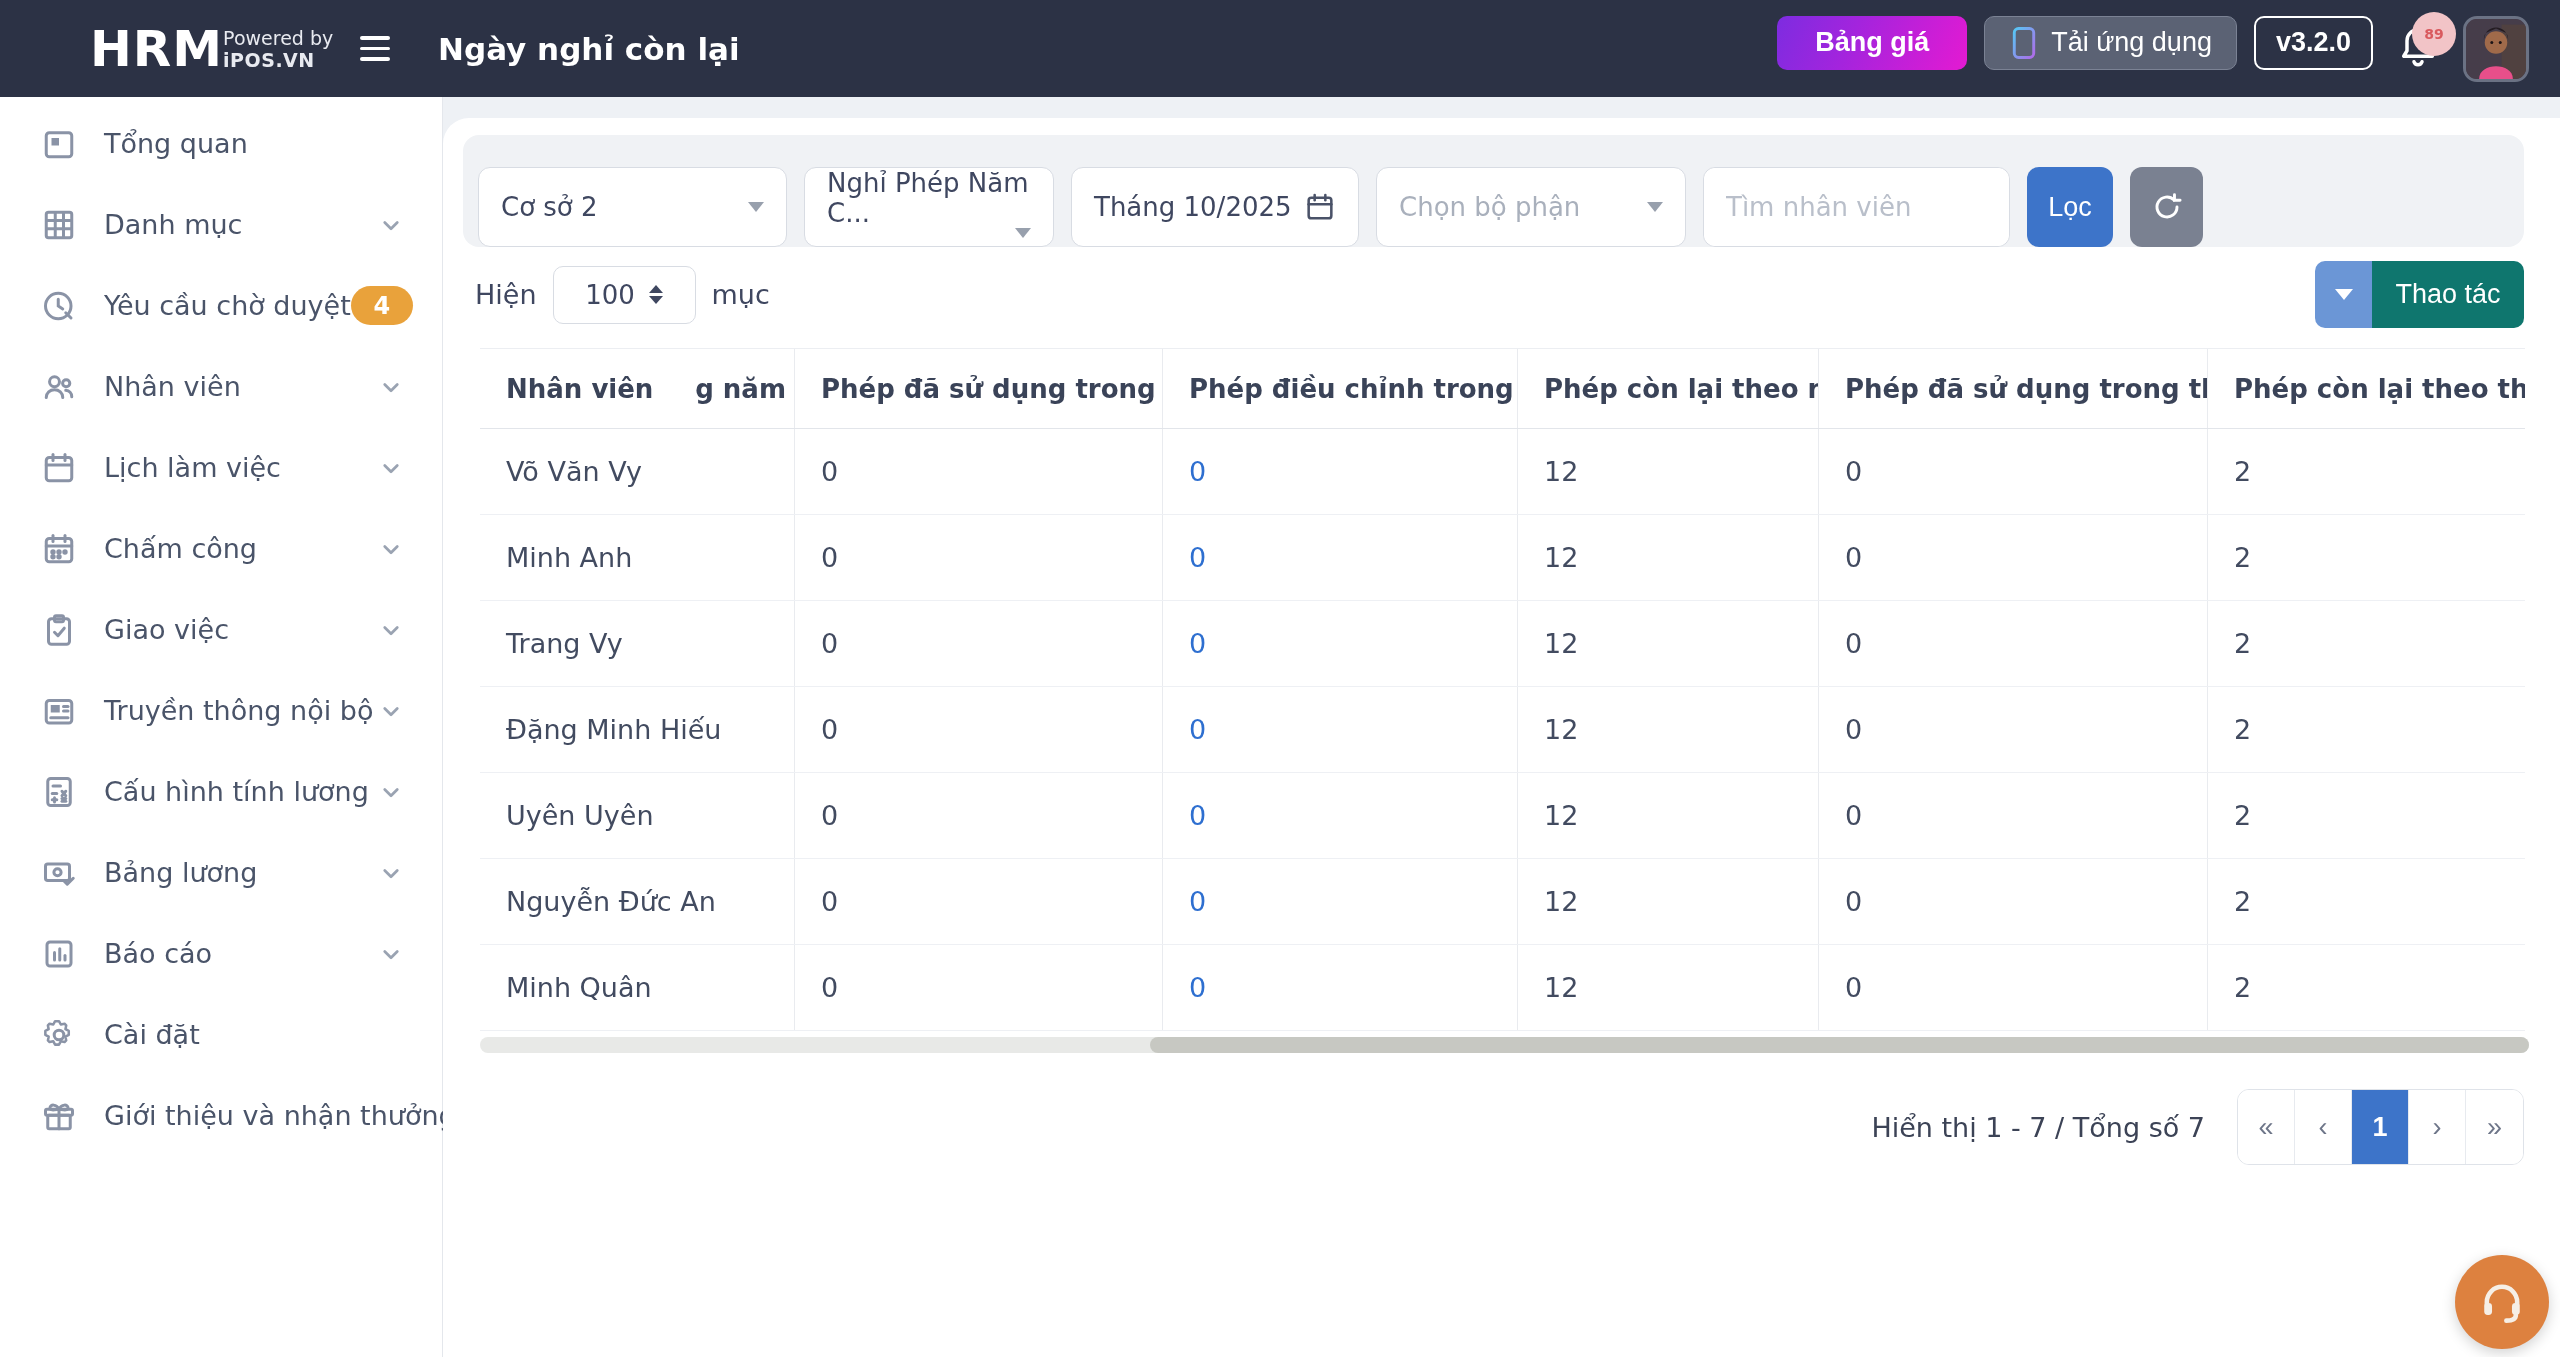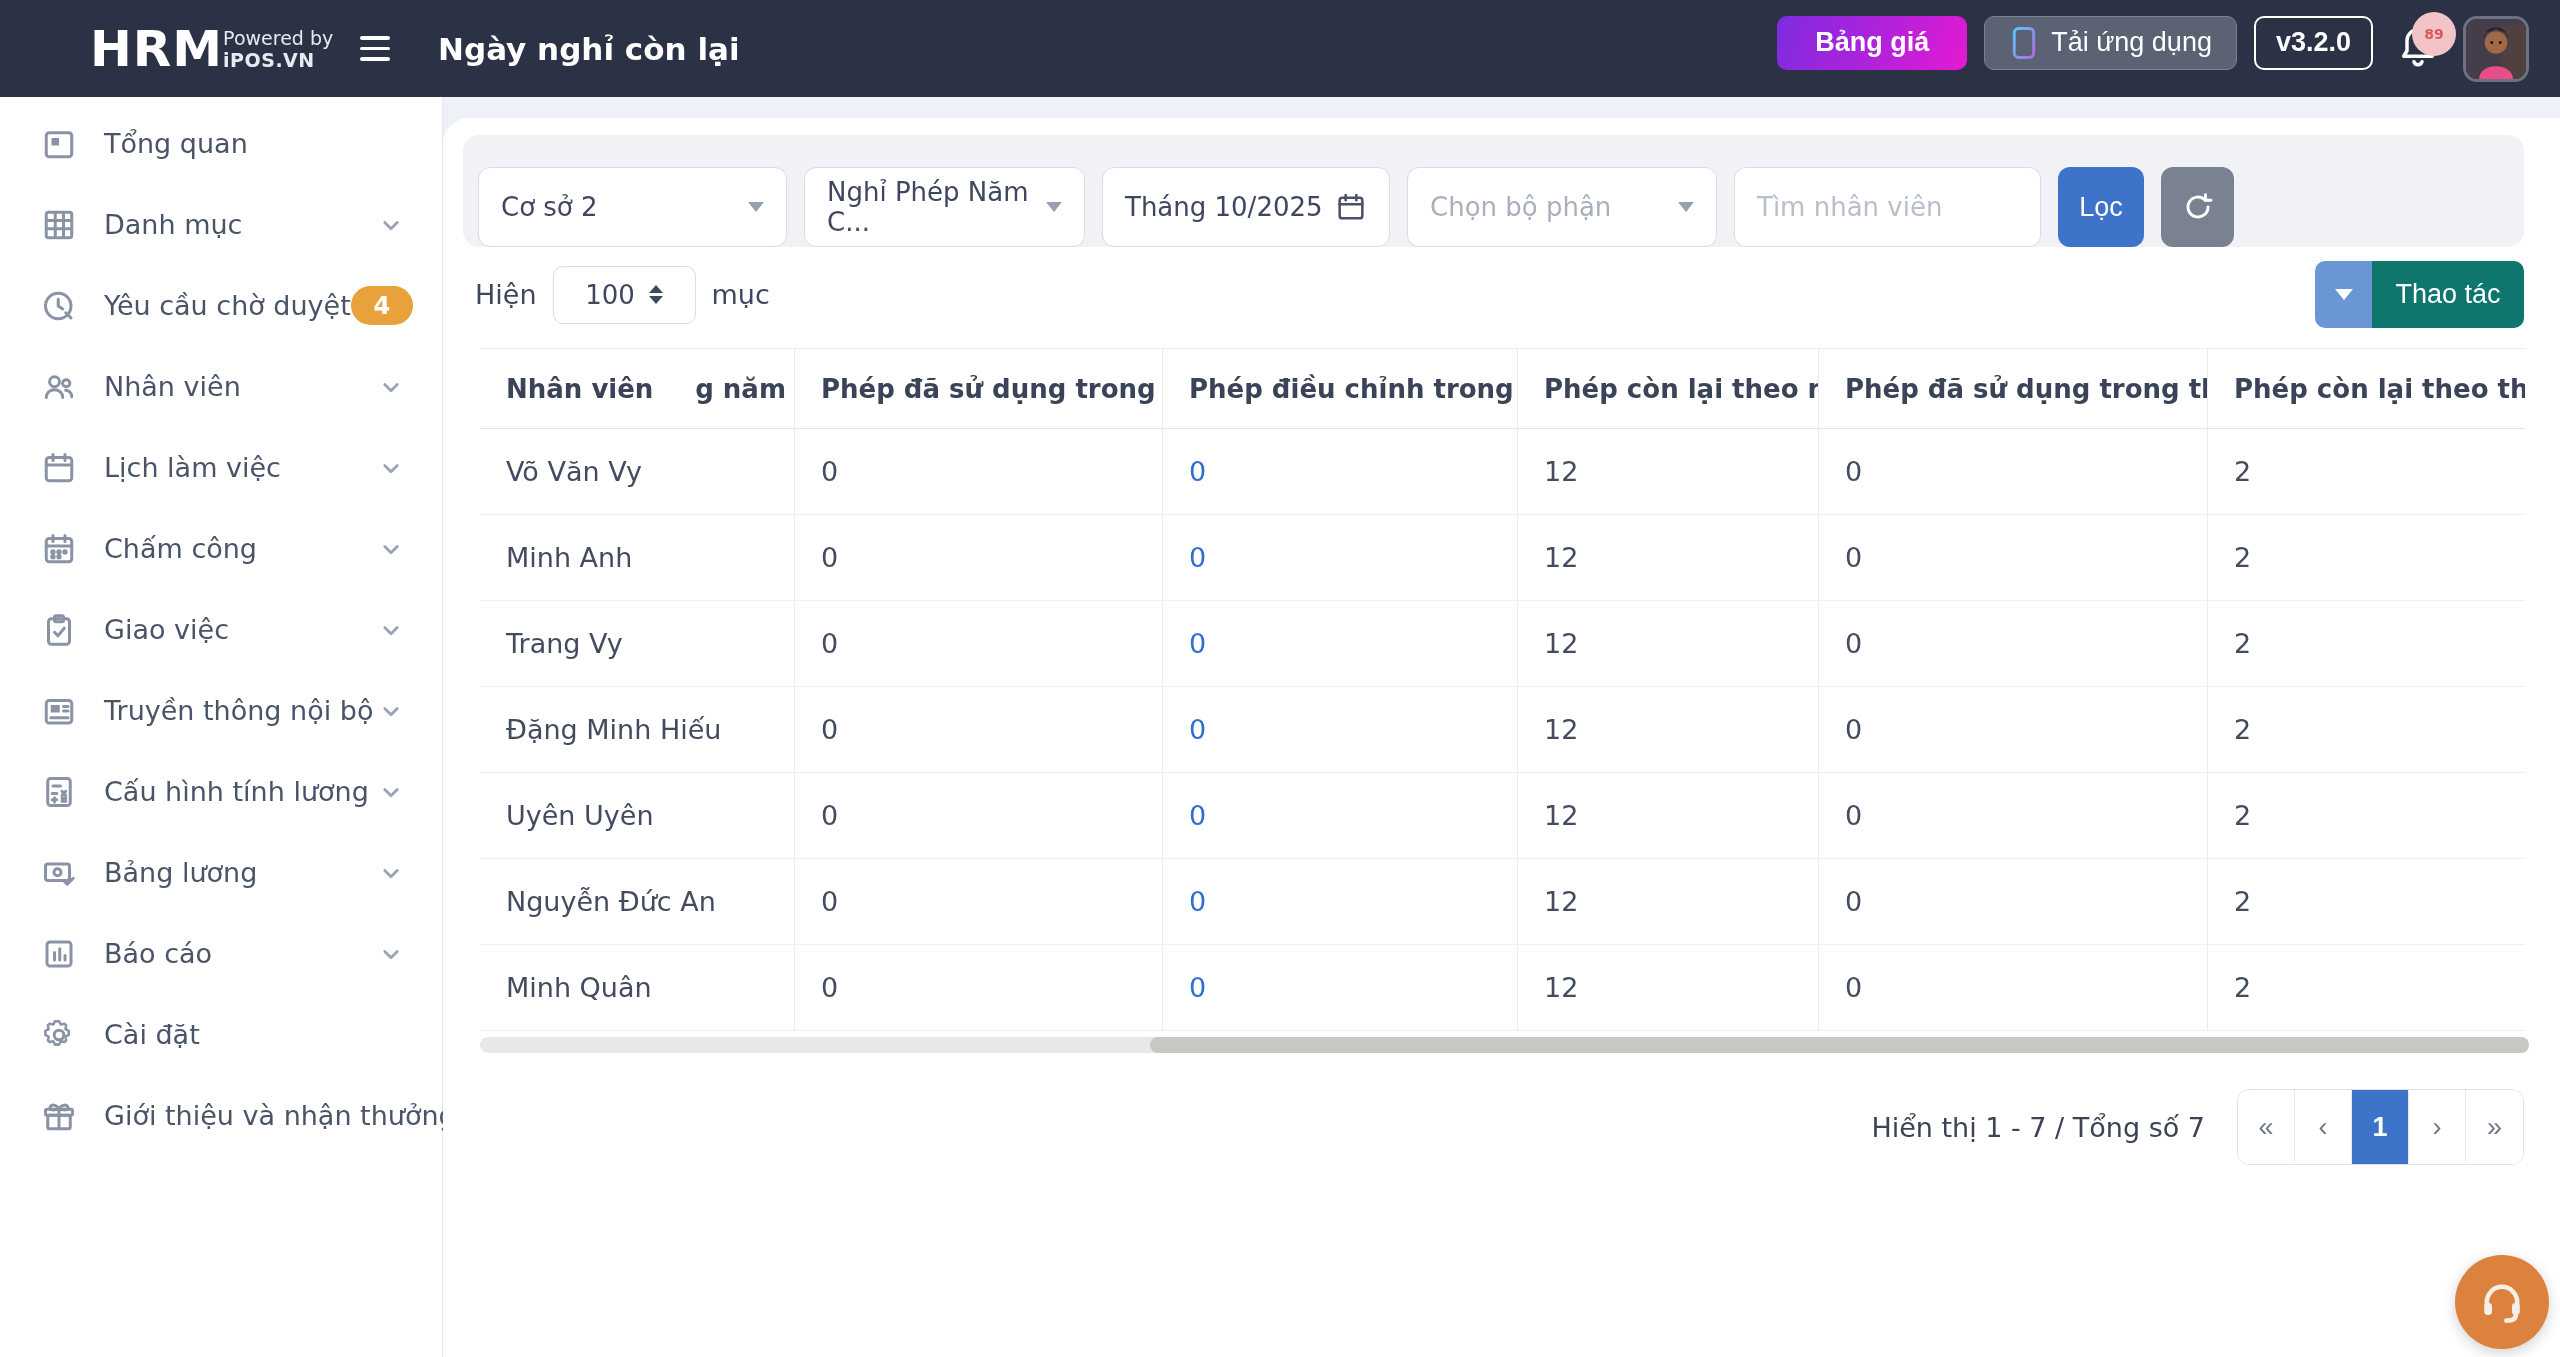--- a/index.html
+++ b/index.html
@@ -43,21 +43,21 @@
 
   
   .filter-panel { margin:17px 36px 0 20px; height:112px; background:#f0f2f5; border-radius:16px; display:flex; align-items:flex-end;
       padding:0 15px; gap:17px; }
   .fld { height:80px; background:#fff; border:1px solid #d8dce3; border-radius:12px; display:flex; align-items:center;
       padding:0 22px; font-size:26px; color:#3f4760; cursor:pointer; }
   .fld .caret { margin-left:auto; width:0; height:0; border-left:8px solid transparent; border-right:8px solid transparent;
       border-top:10px solid #98a0ad; }
   .fld.placeholder { color:#a9b0bc; }
   .f-facility { width:309px; }
-  .f-leave { width:281px; }
+  .f-leave { width:250px;flex-direction:column; }
   .f-month { width:288px; }
   .f-dept { width:310px; }
   .f-search { width:307px; padding:0; }
   .f-search input { width:100%; height:100%; border:none; outline:none; border-radius:12px; padding:0 22px; font-size:26px;
       color:#3b82f6; font-family:inherit; }
   .f-search input::placeholder { color:#b9bfca; }
   .btn-filter { width:86px; height:80px; border:none; border-radius:12px; background:#3d74c9; color:#fff; font-size:27px;
       font-weight:500; cursor:pointer; }
   .btn-refresh { width:73px; height:80px; border:none; border-radius:12px; background:#7a8191; color:#fff; display:flex;
       align-items:center; justify-content:center; cursor:pointer; }

